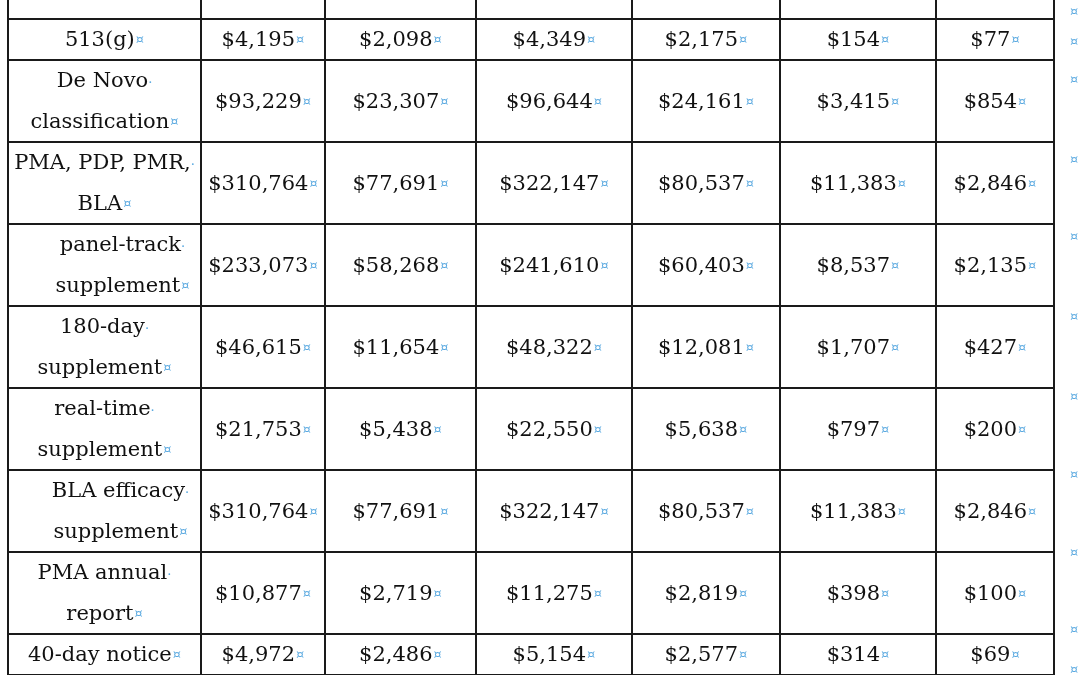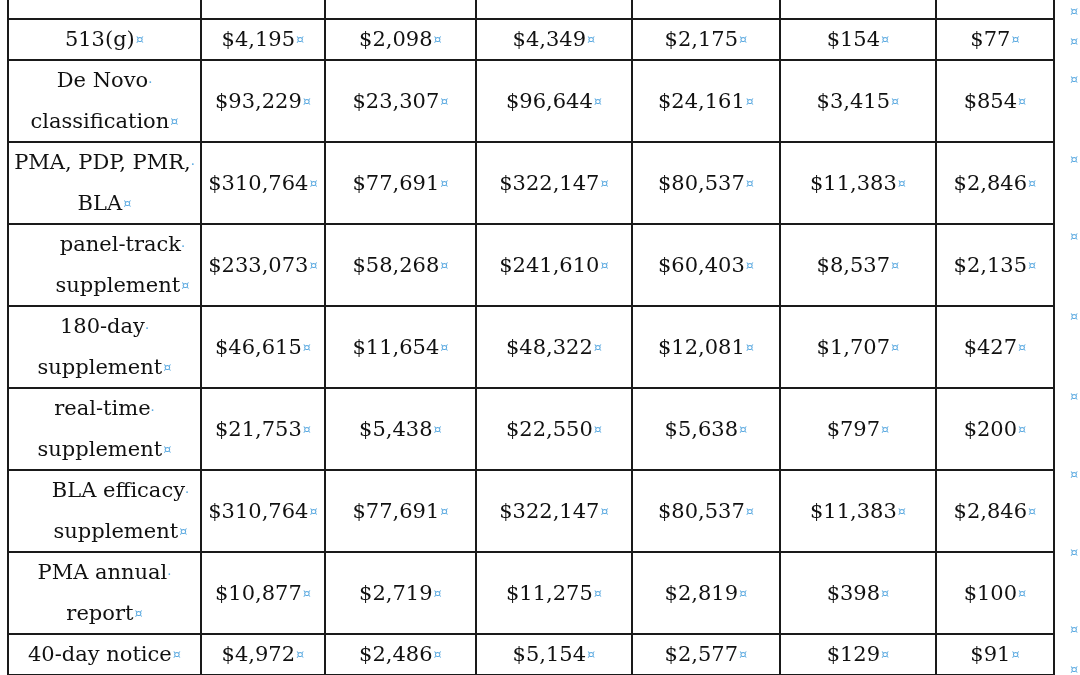--- a/index.html
+++ b/index.html
@@ -107,22 +107,22 @@
         <td><span>$2,819</span><span class="cm">¤</span></td>
         <td><span>$398</span><span class="cm">¤</span></td>
         <td><span>$100</span><span class="cm">¤</span></td>
       </tr>
       <tr style="height: 39px;">
         <td class="lbl" style="vertical-align: middle;"><span>40-day notice</span><span class="cm">¤</span></td>
         <td><span>$4,972</span><span class="cm">¤</span></td>
         <td><span>$2,486</span><span class="cm">¤</span></td>
         <td><span>$5,154</span><span class="cm">¤</span></td>
         <td><span>$2,577</span><span class="cm">¤</span></td>
-        <td><span>$129</span><span class="cm">¤</span></td>
-        <td><span>$91</span><span class="cm">¤</span></td>
+        <td><span>$314</span><span class="cm">¤</span></td>
+        <td><span>$69</span><span class="cm">¤</span></td>
       </tr>
     </tbody>
 </table>
 
 <span class="rowmark" style="top: 4px;">¤</span>
 <span class="rowmark" style="top: 34px;">¤</span>
 <span class="rowmark" style="top: 72px;">¤</span>
 <span class="rowmark" style="top: 152px;">¤</span>
 <span class="rowmark" style="top: 229px;">¤</span>
 <span class="rowmark" style="top: 309px;">¤</span>

